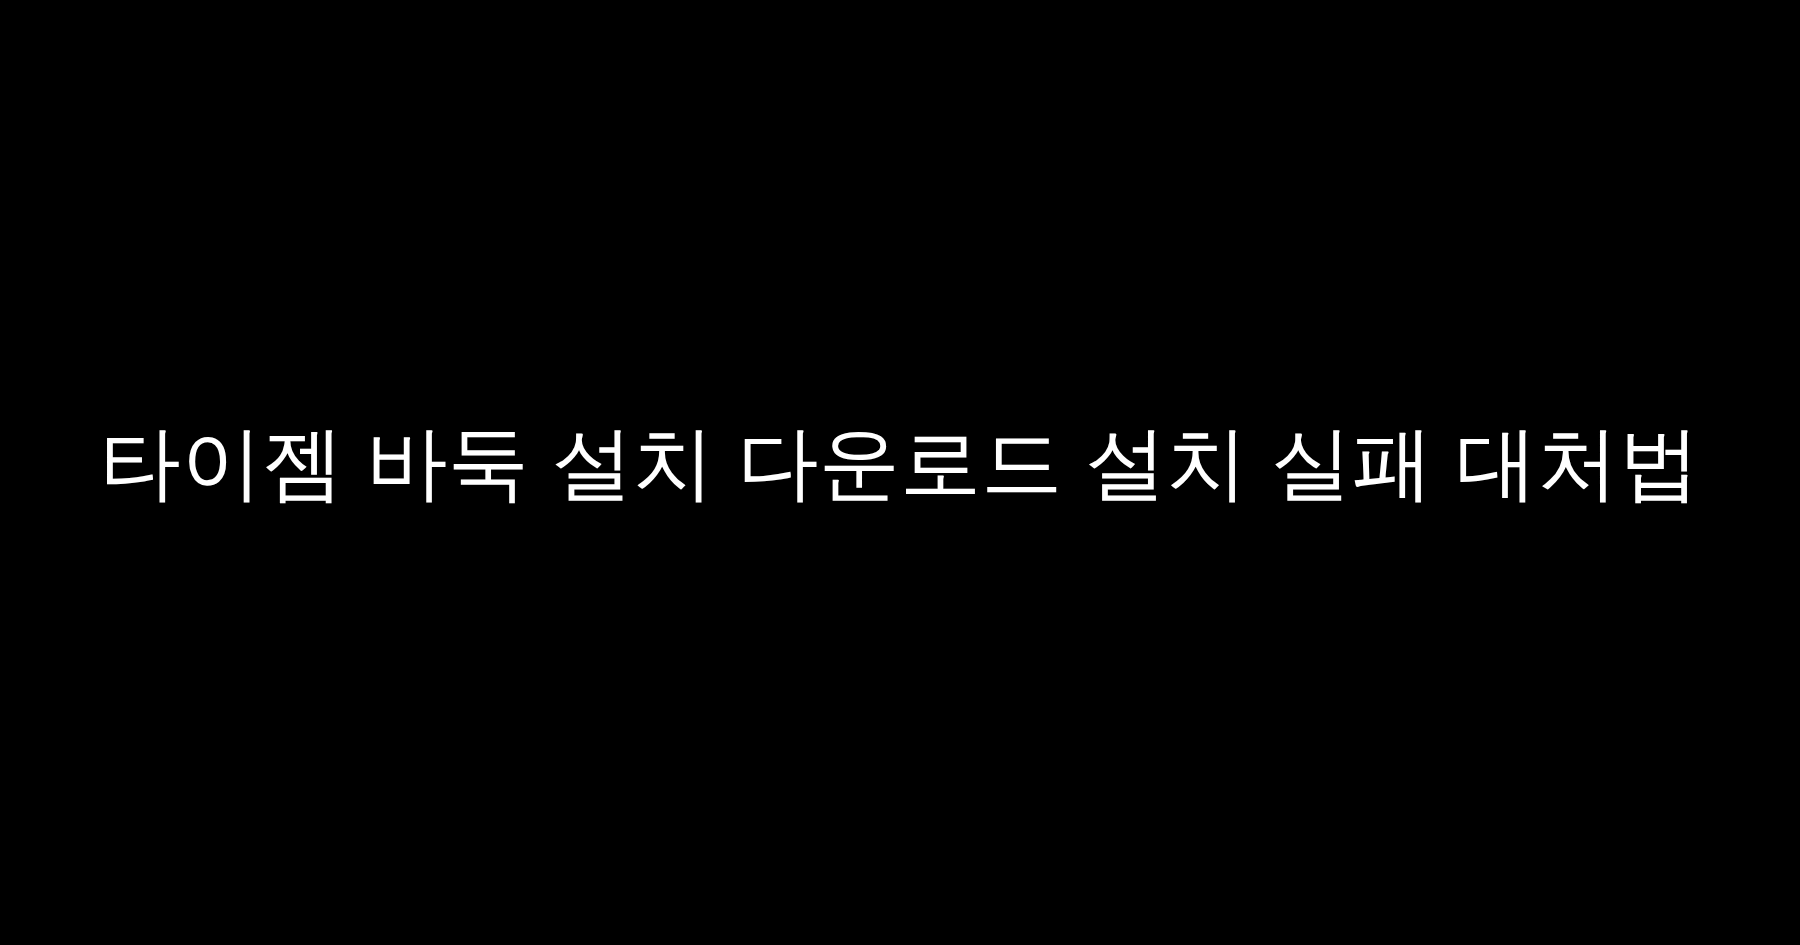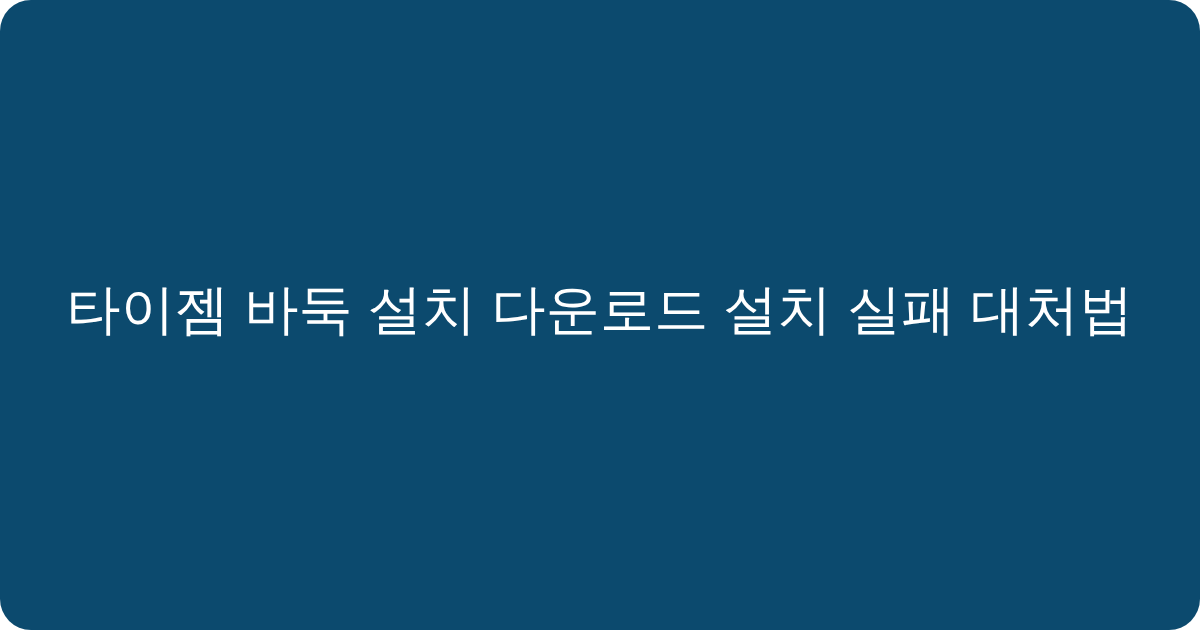--- a/index.html
+++ b/index.html
@@ -46,17 +46,17 @@
     text-align: center;
     color: #ffffff;
     word-break: keep-all;
     white-space: nowrap;
     -webkit-font-smoothing: antialiased;
   }
 </style>
 </head>
 <body>
 
-<div class="og-card" style="background-color: #0c4a6e; border-radius: 31px;">
+<div class="og-card" style="background-color: #000000;">
   <div class="og-card__inner">
     <h1 class="og-card__title" style="color: rgb(255, 255, 255);">타이젬 바둑 설치 다운로드 설치 실패 대처법</h1>
   </div>
 </div>
 
 </body></html>

